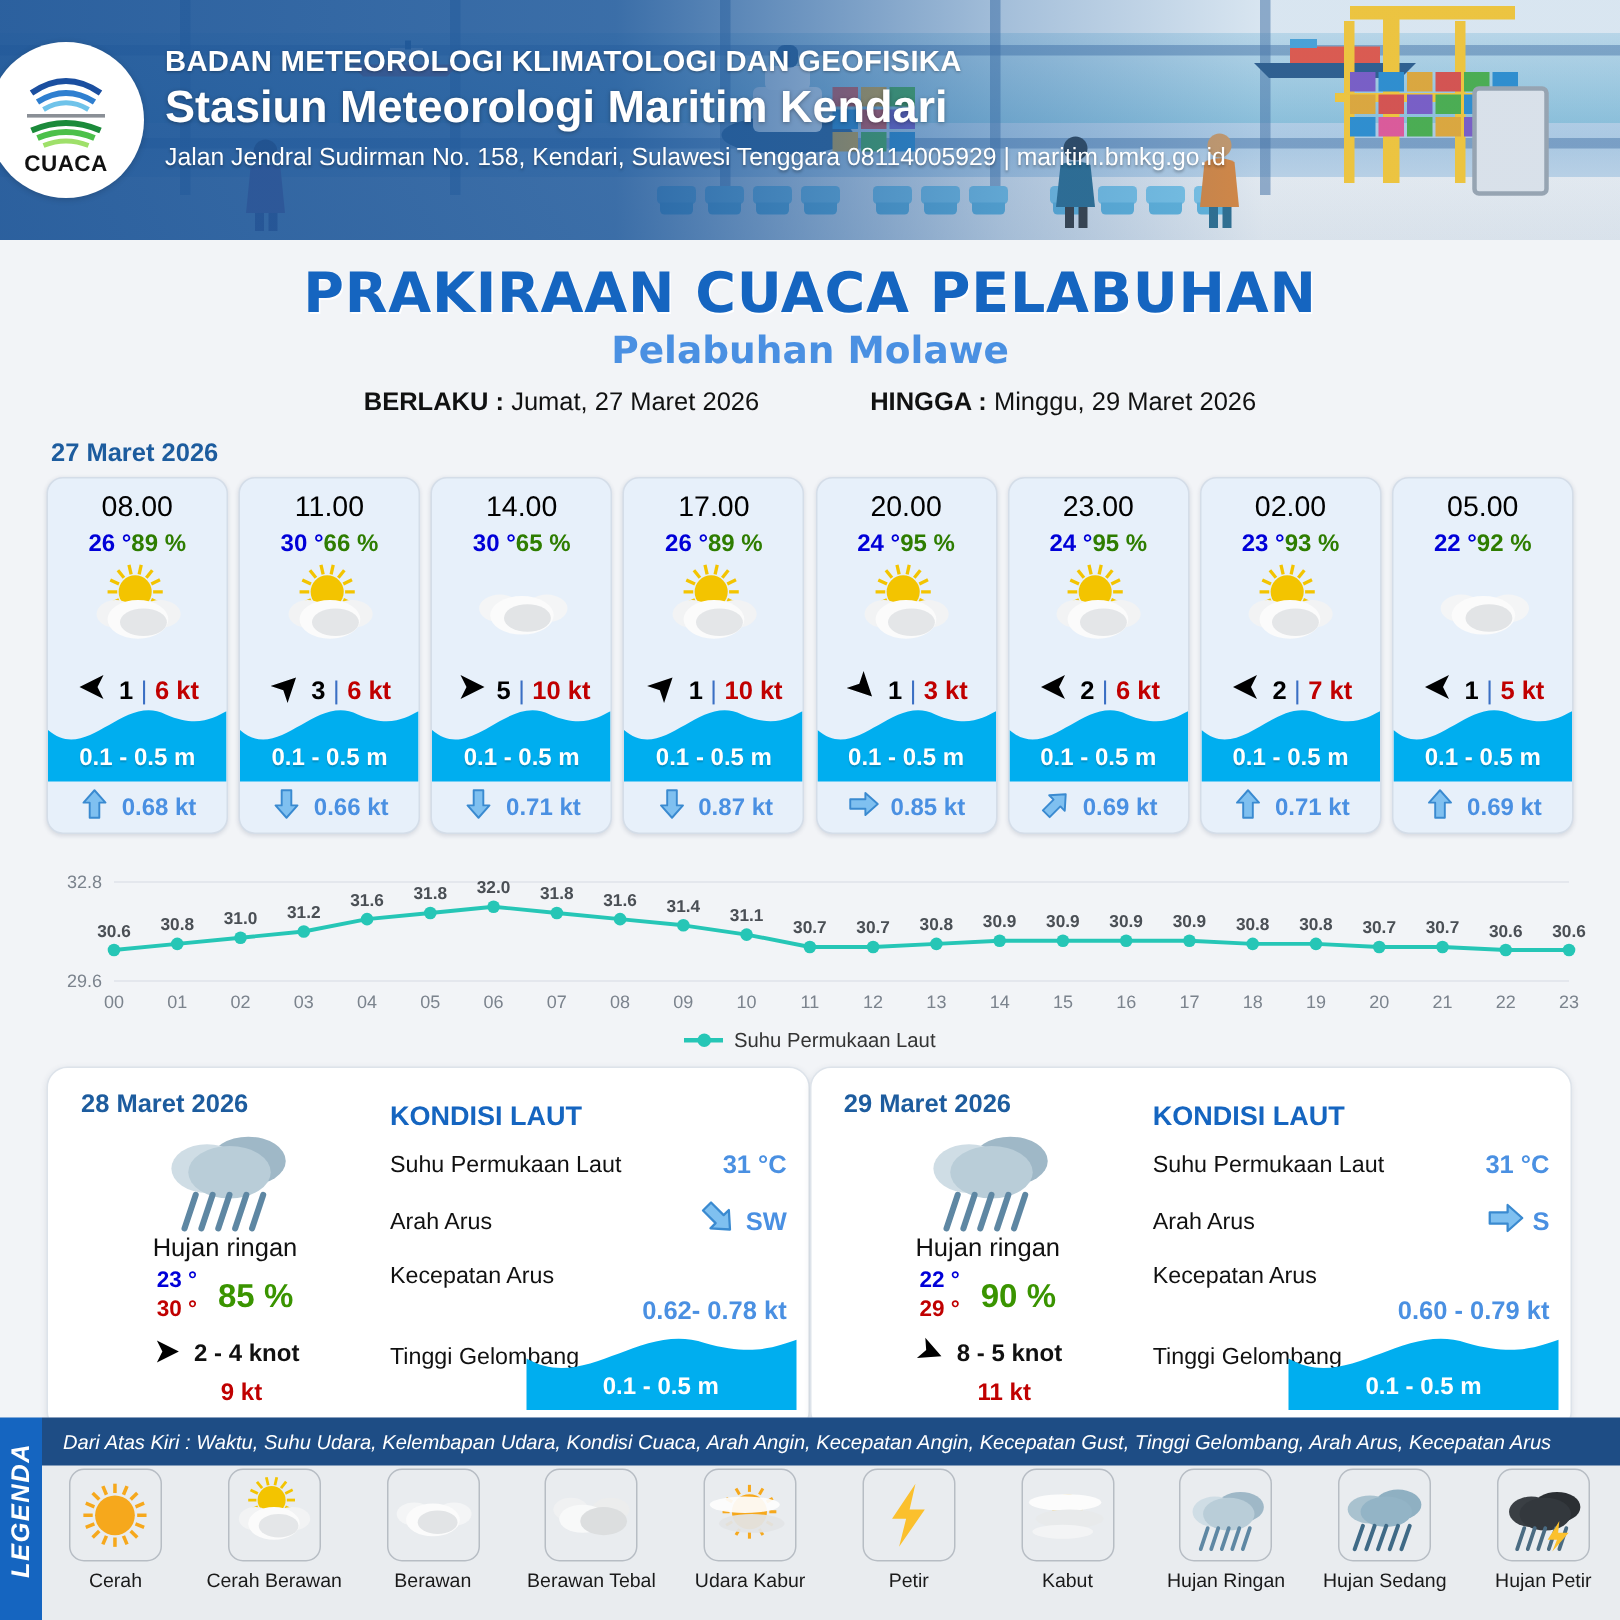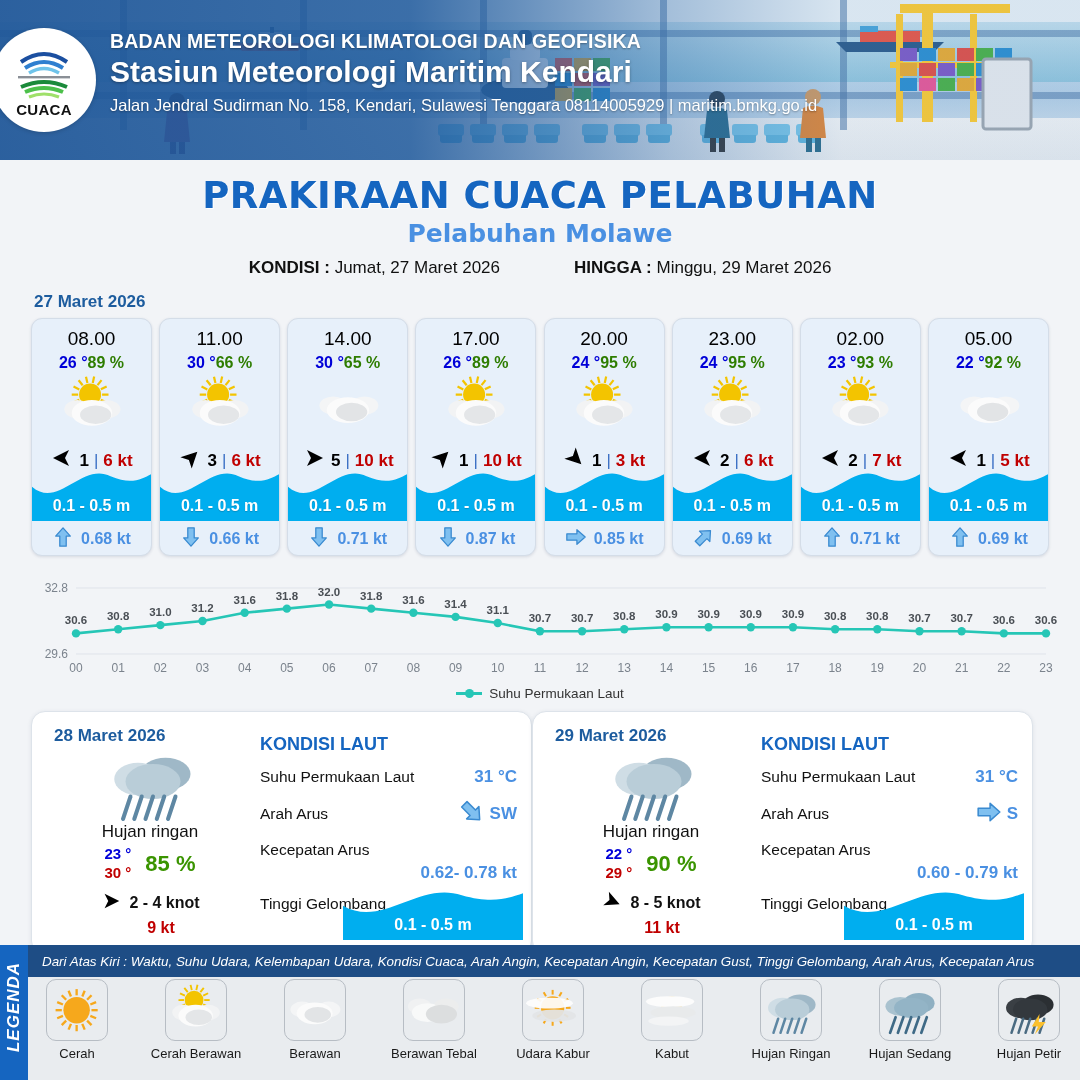--- a/index.html
+++ b/index.html
@@ -129,21 +129,21 @@
     display:flex; align-items:center; justify-content:center; gap:7px;
     font-size:13.5px; color:#333; margin-top:2px;
   }
   .legend-line { display:inline-block; width:26px; height:3px; background:#26c6b6; position:relative;}
   .legend-line:after {
     content:""; position:absolute; left:9px; top:-3px; width:9px; height:9px;
     border-radius:5px; background:#26c6b6;
   }
 
   
-  .panels { display:flex; padding:10px 47px 0 31px; }
+  .panels { display:flex; padding:10px 32px 0 31px; }
   .panel {
     flex:1; background:#fff; border:1px solid #dde3ea; border-radius:14px;
     height:244px; position:relative; box-shadow:0 1px 4px rgba(40,60,90,.10);
   }
   .p-date { position:absolute; left:22px; top:14px; font-size:17px; font-weight:bold; color:#1d5c9e; }
   .p-left { position:absolute; left:14px; top:34px; width:208px; text-align:center; }
   .p-wicon { height:74px; display:flex; align-items:center; justify-content:center; }
   .p-cond { font-size:17px; color:#111; margin-top:2px; }
   .p-temps {
     display:flex; align-items:center; justify-content:center; gap:14px; margin-top:3px;
@@ -328,21 +328,21 @@
     <div class="hdr-l2">Stasiun Meteorologi Maritim Kendari</div>
     <div class="hdr-l3">Jalan Jendral Sudirman No. 158, Kendari, Sulawesi Tenggara  08114005929 | maritim.bmkg.go.id</div>
   </div>
 </div>
 
 <div class="title-wrap">
   <div class="title-main">PRAKIRAAN CUACA PELABUHAN</div>
   <div class="title-sub">Pelabuhan Molawe</div>
   <div class="valid-row">
     <div>
-      <b>KONDISI :</b>
+      <b>BERLAKU :</b>
       <span class="v">Jumat, 27 Maret 2026</span>
     </div>
     <div>
       <b>HINGGA :</b>
       <span class="v">Minggu, 29 Maret 2026</span>
     </div>
   </div>
 </div>
 
 <div class="day-label">27 Maret 2026</div>
@@ -1041,20 +1041,28 @@
             <line x1="52.72243186433545" y1="19.499999999999993" x2="57.91858428704208" y2="16.49999999999999" stroke="#f6a81c" stroke-width="2.6"></line>
             <ellipse cx="34" cy="22" rx="30" ry="7" fill="#fdfdfd" opacity=".93"></ellipse>
             <ellipse cx="40" cy="38" rx="28" ry="8" fill="#e2e4e6" opacity=".93"></ellipse>
           </svg>
         </div>
         <div class="leg-label">Udara Kabur</div>
       </div>
       <div class="leg-item">
         <div class="leg-box">
           <svg width="59.28" height="48.36" viewBox="0 0 76 62">
+            <path d="M44 4 L24 34 L36 34 L30 58 L52 26 L39 26 Z" fill="#fbc02d"></path>
+          </svg>
+        </div>
+        <div class="leg-label">Petir</div>
+      </div>
+      <div class="leg-item">
+        <div class="leg-box">
+          <svg width="59.28" height="48.36" viewBox="0 0 76 62">
             <circle cx="38" cy="26" r="13" fill="#f3c95a" opacity=".55"></circle>
             <ellipse cx="36" cy="20" rx="31" ry="7" fill="#fcfcfc"></ellipse>
             <ellipse cx="40" cy="34" rx="29" ry="8" fill="#e8eaeb"></ellipse>
             <ellipse cx="34" cy="45" rx="26" ry="6" fill="#f3f4f5"></ellipse>
           </svg>
         </div>
         <div class="leg-label">Kabut</div>
       </div>
       <div class="leg-item">
         <div class="leg-box">

